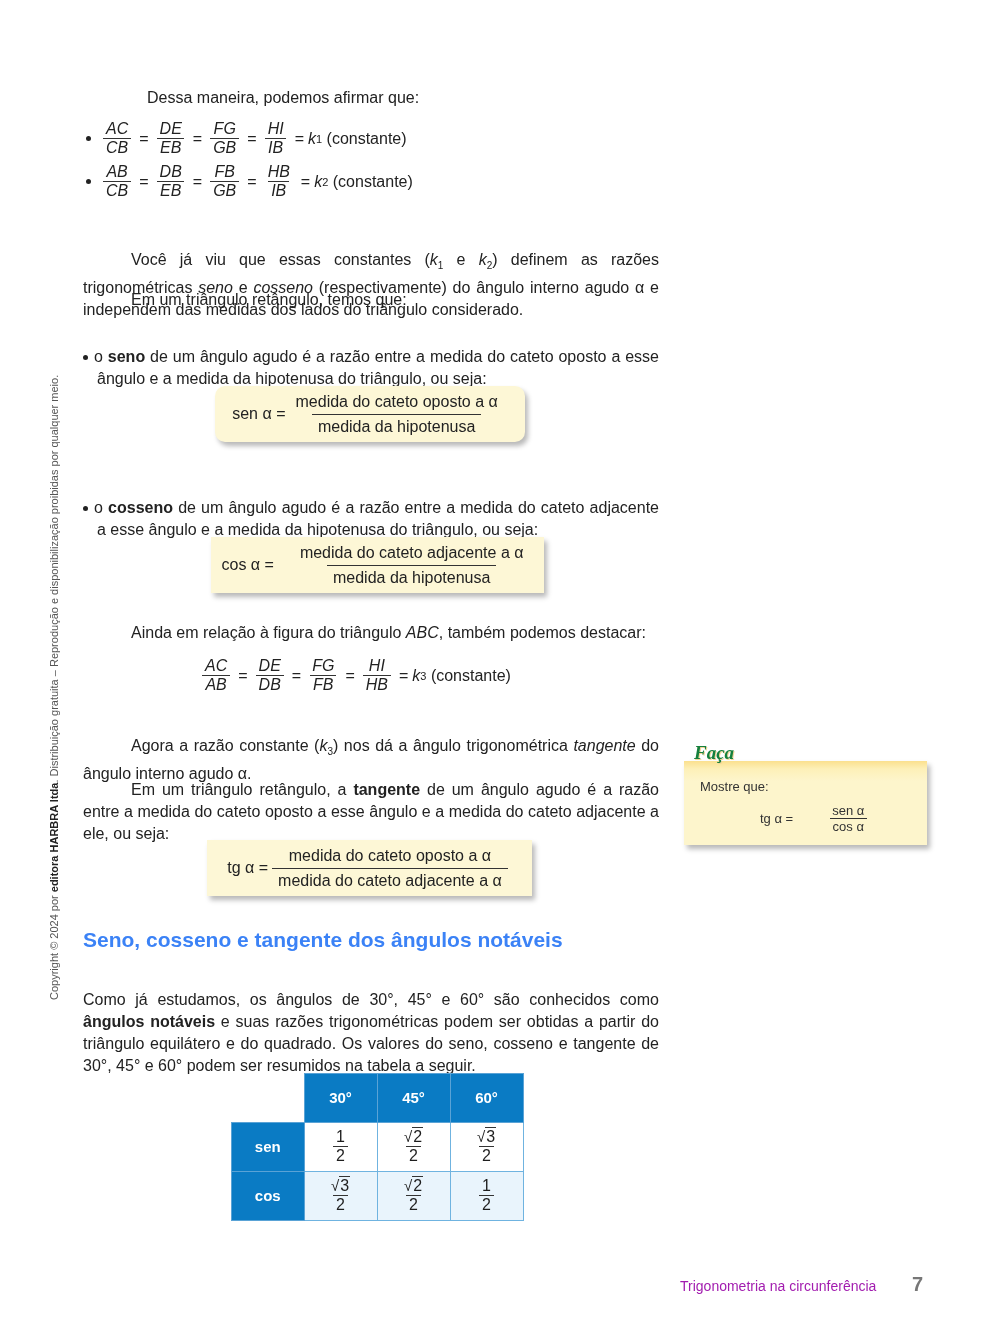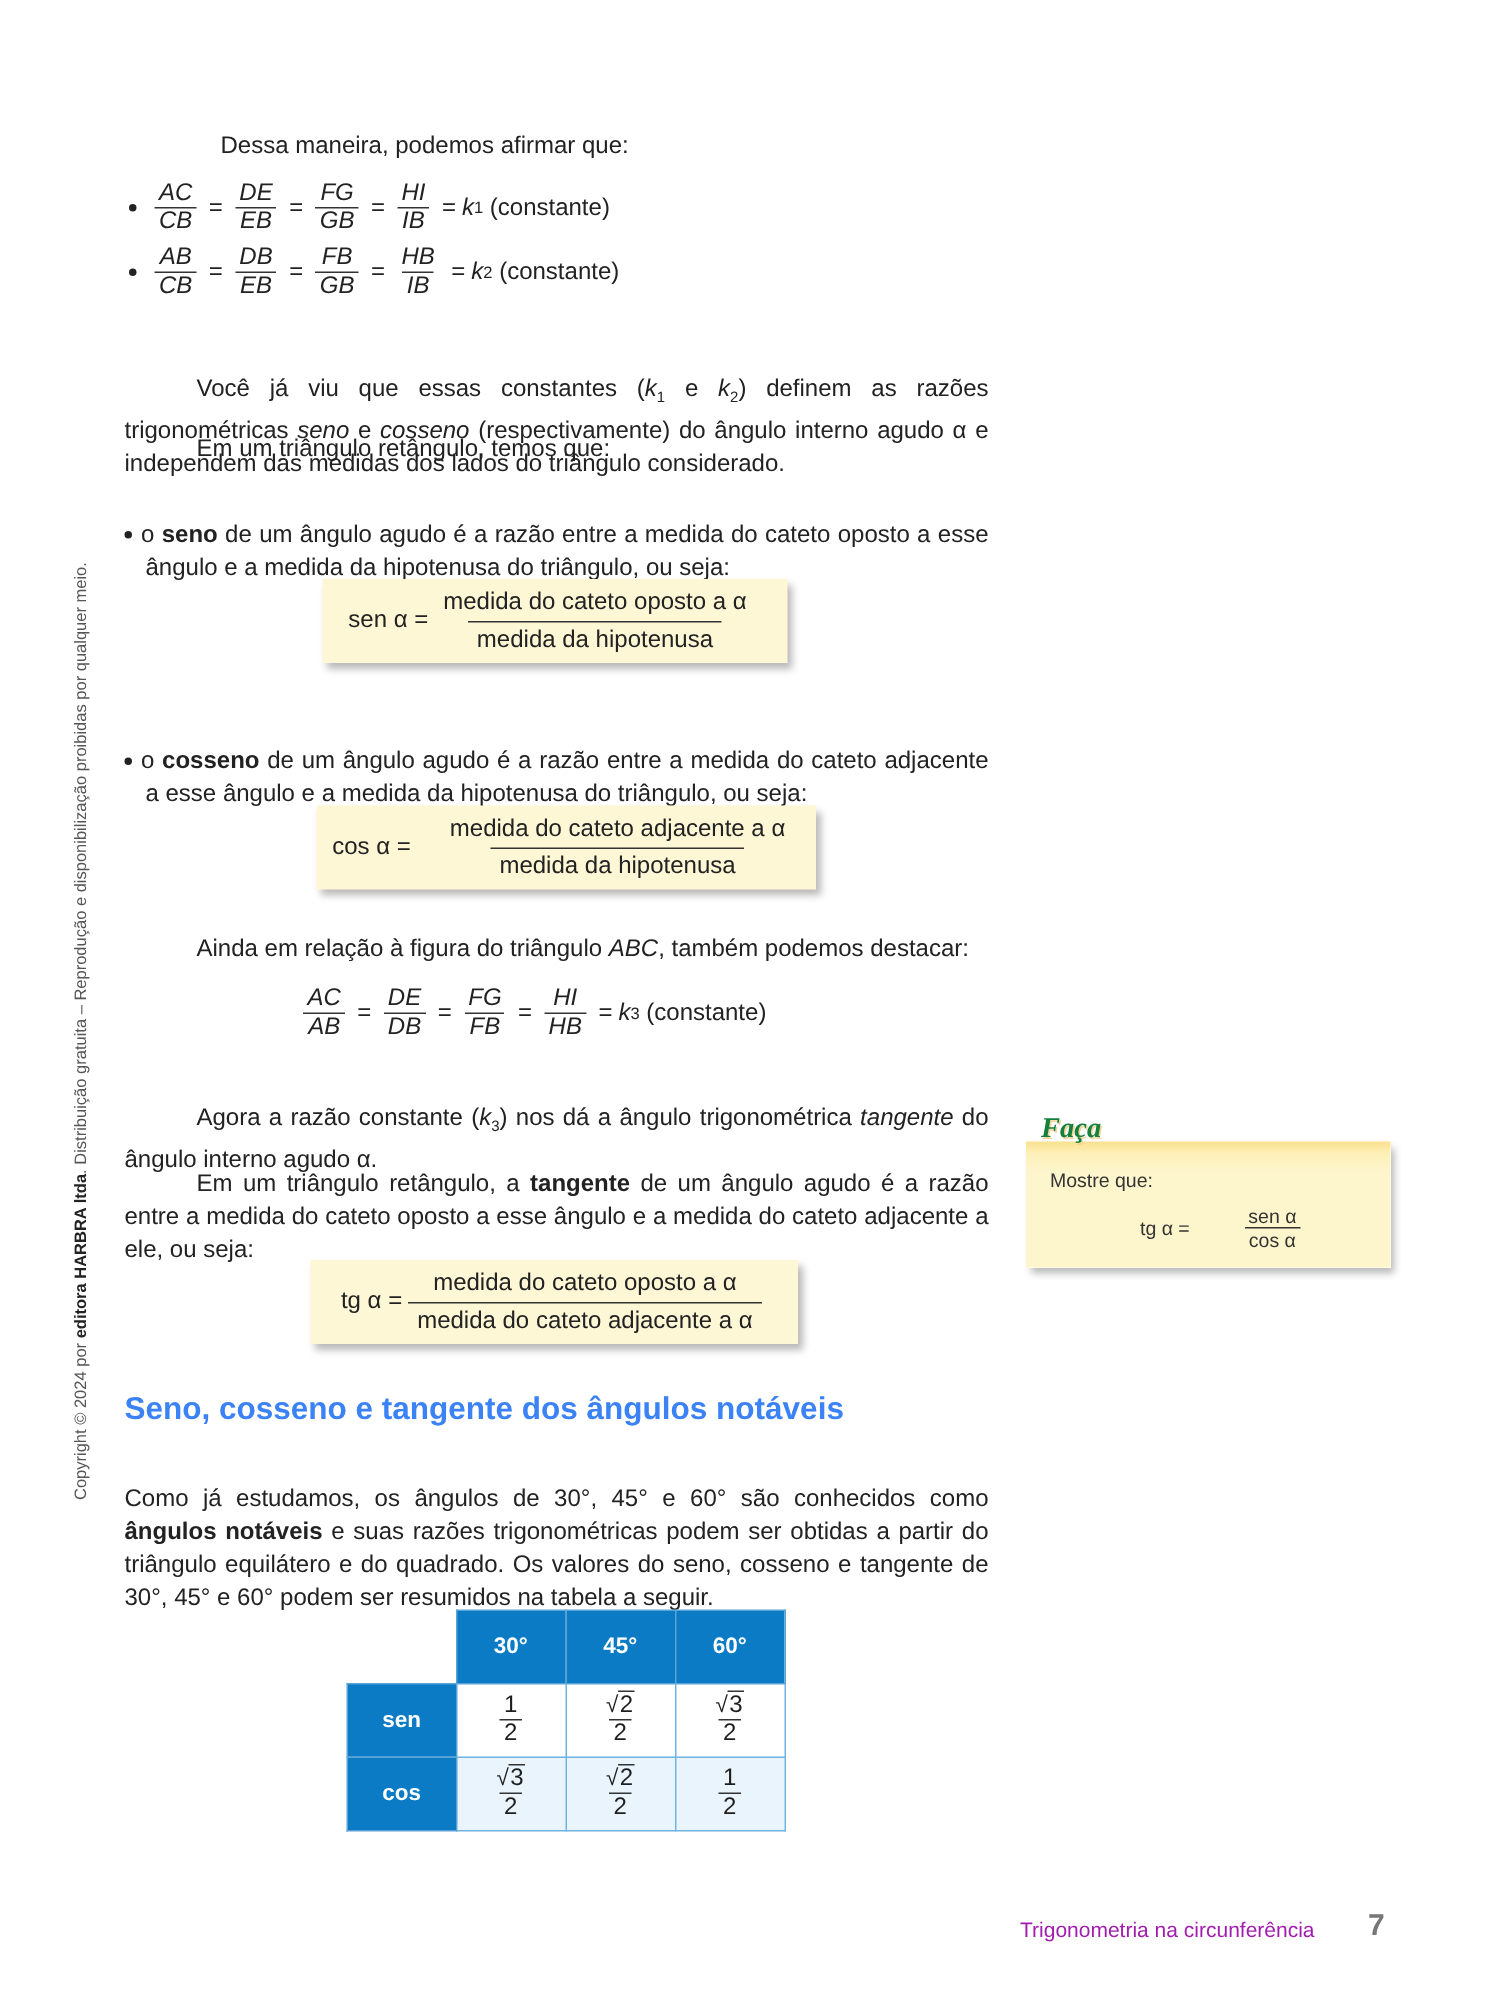--- a/index.html
+++ b/index.html
@@ -85,21 +85,21 @@
     </span><span class="op">=</span>
   <i class="v">k</i><sub style="font-size:11px">2</sub>&nbsp;<span>(constante)</span>
 </div>
 
 <div class="txt just indent" style="left:83px; top:222px; width:576px;"><span>Você já viu que essas constantes (</span><i class="v">k</i><sub style="font-size:10px">1</sub><span> e </span><i class="v">k</i><sub style="font-size:10px">2</sub><span>) definem as razões trigonométricas </span><i>seno</i><span> e </span><i>cosseno</i><span> (respectivamente) do ângulo interno agudo α e independem das medidas dos lados do triângulo considerado.</span></div>
 
 <div class="txt" style="left:131px; top:289px;">Em um triângulo retângulo, temos que:</div>
 
 <div class="txt just" style="left:83px; top:319px; width:576px; padding-left:14px; text-indent:-14px; box-sizing:border-box;"><span class="bullet-dot" style="margin-right:6px"></span><span>o </span><b>seno</b><span> de um ângulo agudo é a razão entre a medida do cateto oposto a esse ângulo e a medida da hipotenusa do triângulo, ou seja:</span></div>
 
-<div class="box" style="left:215px; top:386px; width:310px; height:56px;">
+<div class="box" style="left:215px; top:386px; width:310px; height:56px;border-radius:10px;">
   <span>sen α =</span>
   <span class="frac">
       <span class="num">medida do cateto oposto a α</span>
       <span class="den">medida da hipotenusa</span>
     </span>
 </div>
 
 <div class="txt just" style="left:83px; top:470px; width:576px; padding-left:14px; text-indent:-14px; box-sizing:border-box;"><span class="bullet-dot" style="margin-right:6px"></span><span>o </span><b>cosseno</b><span> de um ângulo agudo é a razão entre a medida do cateto adjacente a esse ângulo e a medida da hipotenusa do triângulo, ou seja:</span></div>
 
 <div class="box" style="left:211px; top:537px; width:333px; height:56px;gap:16px;">

